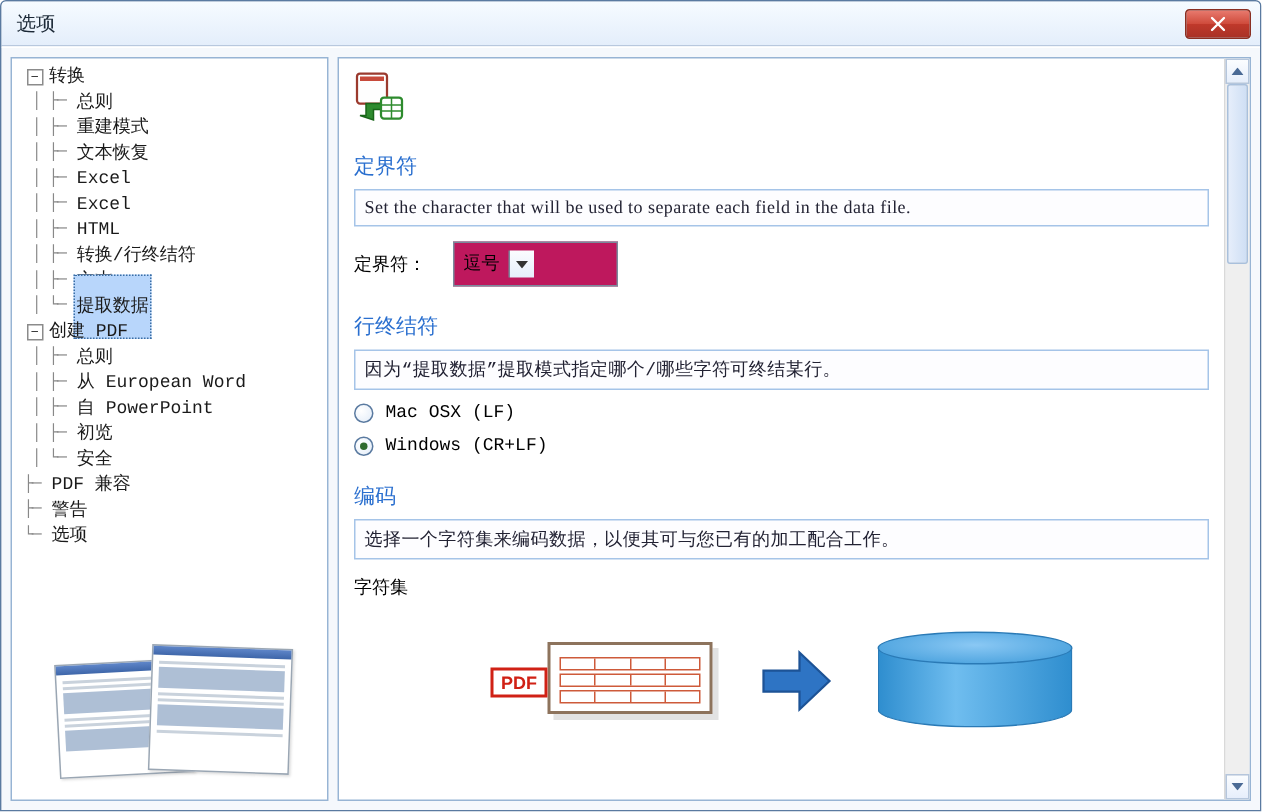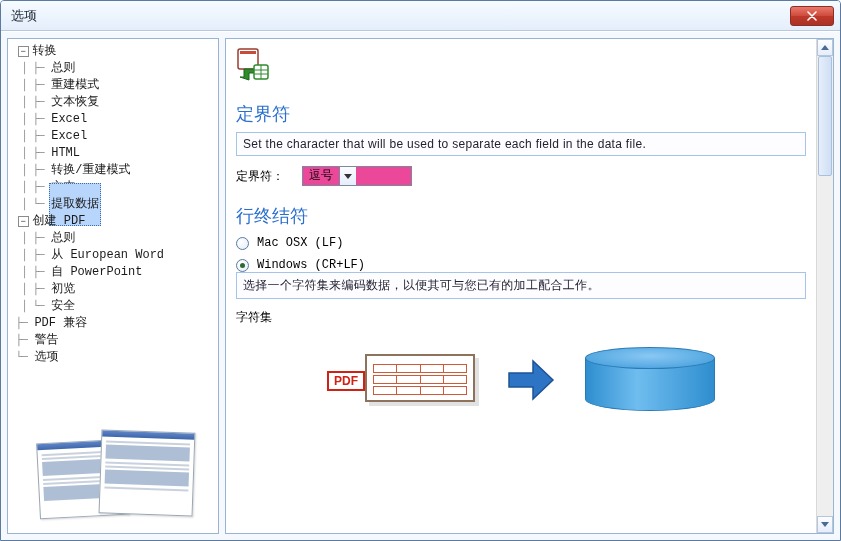--- a/index.html
+++ b/index.html
@@ -23,43 +23,43 @@
   .thumb .content { padding: 4px; }
   .thumb .line { height: 2px; background: #c9d2dc; margin-bottom: 2px; }
   .thumb .block { height: 14px; background: #aebfd5; margin-bottom: 3px; }
   .main { flex: 1; background: #fff; border: 1px solid #97b4d4; margin: 6px 6px 6px 2px; position: relative; overflow: hidden; }
   .main-scroll { position: absolute; inset: 0 17px 0 0; overflow: hidden; padding: 8px 10px 0 10px; }
   .scrollbar { position: absolute; top: 0; right: 0; bottom: 0; width: 17px; background: #f0f0f0; border-left: 1px solid #d9d9d9; display: flex; flex-direction: column; }
   .scroll-btn { height: 17px; background: linear-gradient(#fbfdff,#e6eefb); border: 1px solid #b5c6dc; display: flex; align-items: center; justify-content: center; cursor: pointer; }
   .scroll-track { flex: 1; background: #efefef; position: relative; }
   .scroll-thumb { position: absolute; left: 1px; right: 1px; top: 0; height: 120px; background: linear-gradient(90deg,#e6eefb,#cfdff4); border: 1px solid #a9c0dc; border-radius: 2px; cursor: pointer; }
   .section-icon { width: 34px; height: 34px; display: inline-block; }
-  h3.section-title { color: #2a6fcf; font-size: 18px; font-weight: normal; margin: 18px 0 6px 0; font-family: SimSun, serif; }
+  h3.section-title { color: #2a6fcf; font-size: 14px; font-weight: normal; margin: 18px 0 6px 0; font-family: SimSun, serif; }
   .section-desc { border: 1px solid #a5c4e8; background: #fdfdff; padding: 4px 6px; font-size: 12px; color: #223; font-family: "Courier New", SimSun, monospace; letter-spacing: .3px; }
   .field-row { margin-top: 10px; display: flex; align-items: center; gap: 18px; font-size: 12px; }
   .field-label { font-family: SimSun, serif; }
-  .select { display: inline-flex; align-items: center; border: 1px solid #7a8a9c; background: #ec4899; height: 20px; cursor: pointer; }
+  .select { display: inline-flex; align-items: center; border: 1px solid #7a8a9c; background: #be185d; height: 30px; cursor: pointer; }
   .select .val { padding: 0 6px; font-family: "Courier New", SimSun, monospace; height: 18px; line-height: 18px; }
   .select .arrow { width: 17px; height: 18px; border-left: 1px solid #7a8a9c; background: linear-gradient(#fbfdff,#e6eefb); display: flex; align-items: center; justify-content: center; }
   .radio-row { display: flex; align-items: center; gap: 8px; margin-top: 8px; font-family: "Courier New", SimSun, monospace; font-size: 12px; }
   .radio { width: 13px; height: 13px; border-radius: 50%; border: 1px solid #5a7aa0; background: radial-gradient(circle at 35% 35%,#fff,#e2ecf8); display: inline-flex; align-items: center; justify-content: center; cursor: pointer; }
   .radio.checked::after { content: ""; width: 5px; height: 5px; border-radius: 50%; background: #2e6a2e; }
   .diagram { margin-top: 20px; display: flex; align-items: center; justify-content: center; gap: 30px; height: 70px; }
   .pdf-box { position: relative; display: flex; align-items: center; }
   .pdf-label { border: 2px solid #d02115; color: #d02115; font-weight: bold; padding: 1px 5px; font-size: 12px; background: #fff; position: relative; z-index: 2; }
   .pdf-page { width: 110px; height: 48px; border: 2px solid #8d735c; background: #fff; margin-top: -6px; box-shadow: 4px 4px 0 #e2e2e2; position: relative; }
   .pdf-grid { position: absolute; inset: 8px 6px 6px 6px; }
   .pdf-grid .row { height: 9px; border: 1px solid #ce5a3a; margin-bottom: 2px; display: flex; }
   .pdf-grid .row span { flex: 1; border-right: 1px solid #ce5a3a; }
   .pdf-grid .row span:last-child { border-right: none; }
   .big-arrow svg { width: 50px; height: 50px; }
   .cylinder { width: 130px; height: 60px; position: relative; }
   .cylinder .top { position: absolute; top: -4px; left: 0; right: 0; height: 22px; border-radius: 50%; background: radial-gradient(ellipse at 50% 40%,#8ac8f4,#3d9ad9); border: 1px solid #2a7ab6; }
   .cylinder .body2 { position: absolute; top: 7px; bottom: 0; left: 0; right: 0; background: linear-gradient(90deg,#2f8ecf,#6fbdef 40%,#2f8ecf); border: 1px solid #2a7ab6; border-top: none; border-radius: 0 0 65px 65px/0 0 12px 12px; }
-  .mono { font-family: Liberation Sans, sans-serif; }
+  .mono { font-family: Liberation Serif, serif; }
 </style>
 </head>
 <body>
 
 <div class="window">
   <div class="titlebar">
     <div class="title">选项</div>
     <div class="close-btn">
       <svg viewBox="0 0 10 10">
           <path d="M1 1 L9 9 M9 1 L1 9" stroke="#fff" stroke-width="1.6" stroke-linecap="round"></path>
@@ -94,21 +94,21 @@
         <div class="tree-node">
             <span class="connector">&nbsp;&nbsp;│&nbsp;├─&nbsp;</span>
             <span class="label">Excel</span>
           </div>
         <div class="tree-node">
             <span class="connector">&nbsp;&nbsp;│&nbsp;├─&nbsp;</span>
             <span class="label">HTML</span>
           </div>
         <div class="tree-node">
             <span class="connector">&nbsp;&nbsp;│&nbsp;├─&nbsp;</span>
-            <span class="label">转换/重建模式</span>
+            <span class="label">转换/行终结符</span>
           </div>
         <div class="tree-node">
             <span class="connector">&nbsp;&nbsp;│&nbsp;├─&nbsp;</span>
             <span class="label">文本</span>
           </div>
         <div class="tree-node selected">
             <span class="connector">&nbsp;&nbsp;│&nbsp;└─&nbsp;</span>
             <span class="label">提取数据</span>
           </div>
 
@@ -201,29 +201,31 @@
             <span class="val">逗号</span>
             <span class="arrow">
                 <svg width="8" height="5" viewBox="0 0 8 5">
                   <path d="M0 0 L8 0 L4 5 Z" fill="#333"></path>
                 </svg>
               </span>
           </div>
         </div>
 
         <h3 class="section-title">行终结符</h3>
+        <div class="section-desc">因为“提取数据”提取模式指定哪个/哪些字符可终结某行。</div>
         <div class="radio-row">
           <span class="radio"></span>
           <span>Mac OSX (LF)</span>
         </div>
         <div class="radio-row">
           <span class="radio checked"></span>
           <span>Windows (CR+LF)</span>
         </div>
 
+        <h3 class="section-title">编码</h3>
         <div class="section-desc">选择一个字符集来编码数据，以便其可与您已有的加工配合工作。</div>
         <div class="field-row">
           <span class="field-label">字符集</span>
         </div>
 
         <div class="diagram">
           <div class="pdf-box">
             <div class="pdf-label">PDF</div>
             <div class="pdf-page">
               <div class="pdf-grid">

